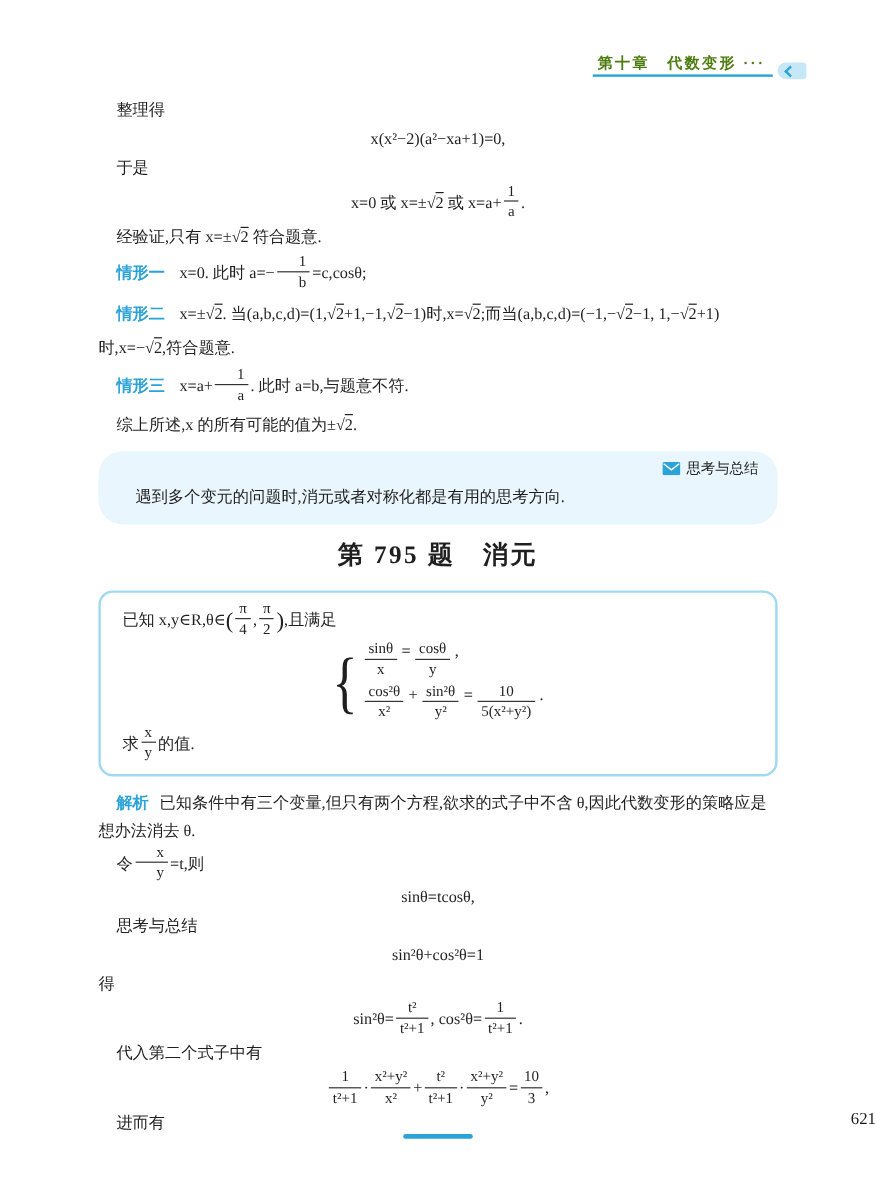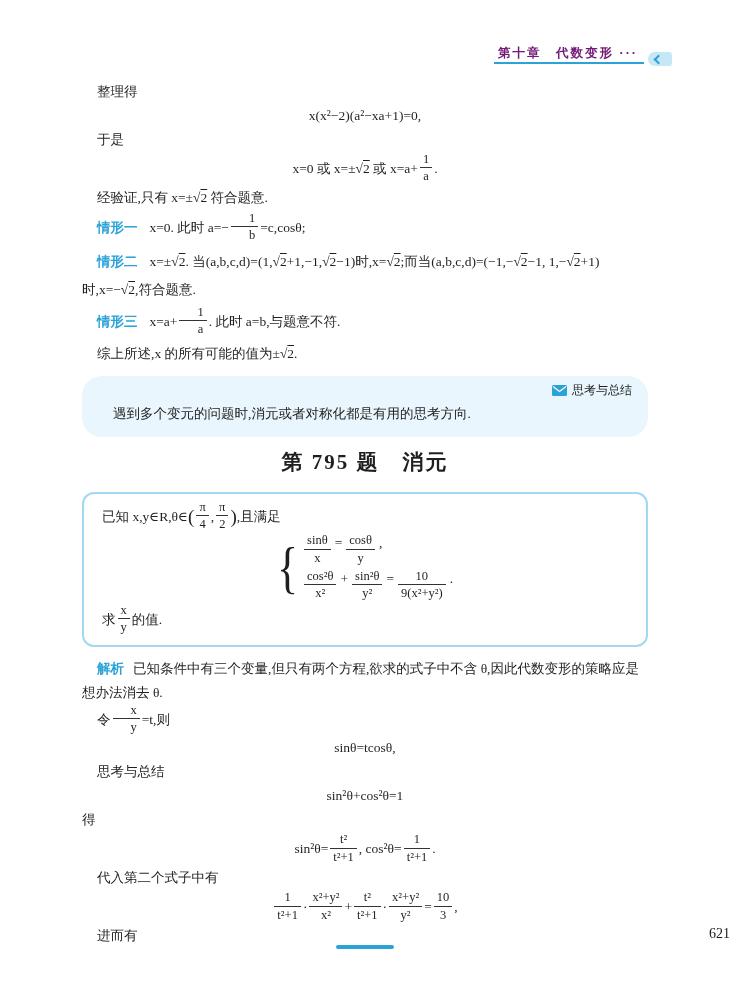--- a/index.html
+++ b/index.html
@@ -5,21 +5,21 @@
   :root{ --accent:#2ba3d7; --box_bg:#e9f6fd; --box_border:#a0d9f0; }
   *{box-sizing:border-box;}
   html,body{margin:0;padding:0;}
   body{
     width:730px;height:983px;position:relative;overflow:hidden;background:#fff;
     font-family:"Liberation Serif","DejaVu Serif",serif;color:#1f1f1f;font-size:13.5px;
   }
   
   .header{position:absolute;top:44px;left:0;width:730px;height:26px;}
   .hline{position:absolute;top:18px;right:86px;width:150px;height:2px;background:var(--accent);}
-  .htext{position:absolute;top:1px;right:92px;font-size:12.5px;font-weight:bold;color:#701a75;
+  .htext{position:absolute;top:1px;right:92px;font-size:12.5px;font-weight:bold;color:#4d7c0f;
          letter-spacing:2px;font-family:"Liberation Sans","DejaVu Sans",sans-serif;}
   .harrow{position:absolute;top:8px;right:58px;width:24px;height:14px;background:#c6e7f6;
           border-radius:9px 4px 4px 9px;}
   .harrow::before{content:"";position:absolute;left:7px;top:4px;width:5px;height:5px;
           border-left:2px solid var(--accent);border-bottom:2px solid var(--accent);transform:rotate(45deg);}
   
   .page{padding:80px 82px 0;}
   p{margin:0;line-height:24px;}
   .indent{text-indent:15px;}
   .center{text-align:center;}
@@ -118,21 +118,21 @@
               <span class="d">x²</span>
             </span>
           <span>+</span>
           <span class="fr">
               <span class="n">sin²θ</span>
               <span class="d">y²</span>
             </span>
           <span>=</span>
           <span class="fr">
               <span class="n">10</span>
-              <span class="d">9(x²+y²)</span>
+              <span class="d">5(x²+y²)</span>
             </span>
           <span>.</span>
         </div>
       </div>
     </div>
 
     <p class="ask"><span>求</span><span class="fr"><span class="n">x</span><span class="d">y</span></span><span>的值.</span></p>
   </section>
 
   <p class="indent"><span class="accent-label">解析</span><span>已知条件中有三个变量,但只有两个方程,欲求的式子中不含 θ,因此代数变形的策略应是想办法消去 θ.</span></p>

